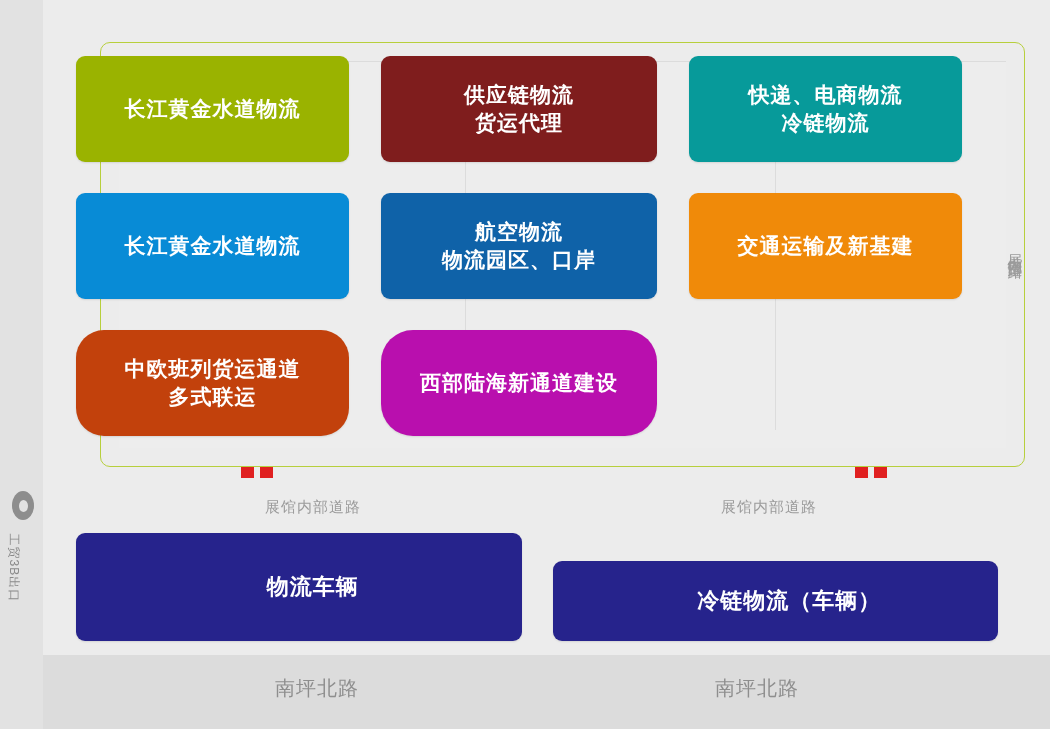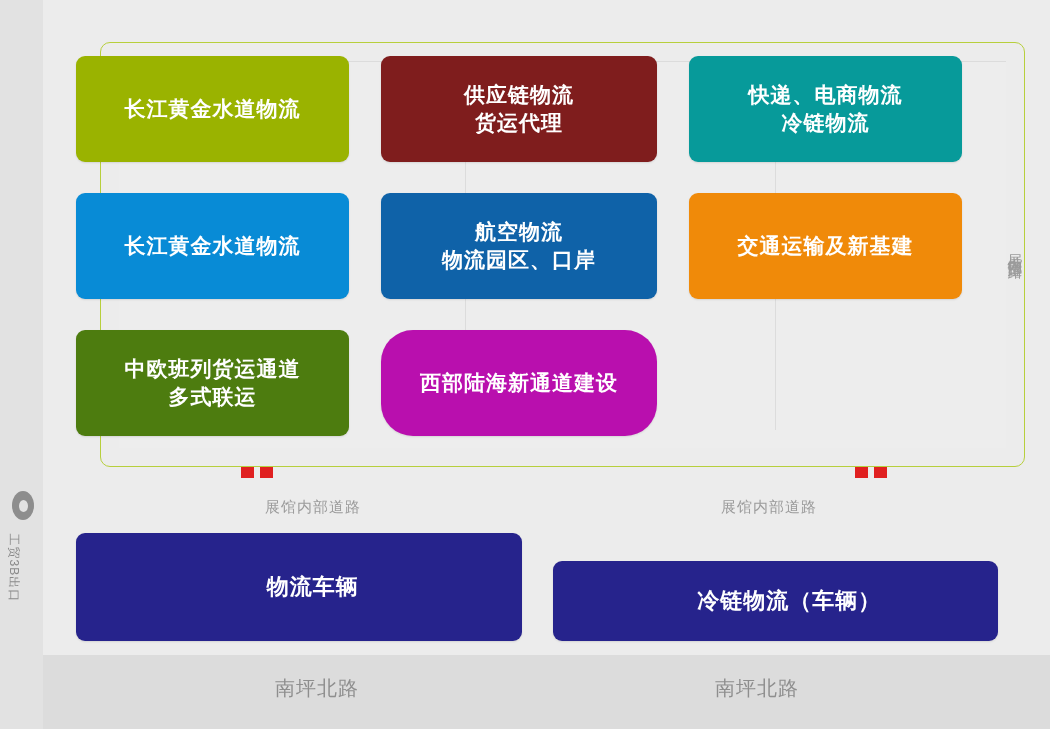--- a/index.html
+++ b/index.html
@@ -157,21 +157,21 @@
     <div class="grid three">
       <div class="block" style="background: rgb(154, 179, 0);">长江黄金水道物流</div>
       <div class="block" style="background: #7f1d1d;">供应链物流
 货运代理</div>
       <div class="block" style="background: rgb(7, 154, 154);">快递、电商物流
 冷链物流</div>
       <div class="block" style="background: rgb(8, 139, 214);">长江黄金水道物流</div>
       <div class="block" style="background: rgb(15, 98, 168);">航空物流
 物流园区、口岸</div>
       <div class="block" style="background: rgb(240, 138, 9);">交通运输及新基建</div>
-      <div class="block" style="background: #4d7c0f;">中欧班列货运通道
+      <div class="block" style="background: #c2410c; border-radius: 28px;">中欧班列货运通道
 多式联运</div>
       <div class="block" style="background: rgb(185, 15, 174); border-radius: 32px;">西部陆海新通道建设</div>
     </div>
 
     <div class="arrows down">
       <div class="dn" style="left:0;top:0;">
         <div class="shaft"></div>
           <div class="head"></div>
       </div>
       <div class="dn" style="left:19px;top:0;">

